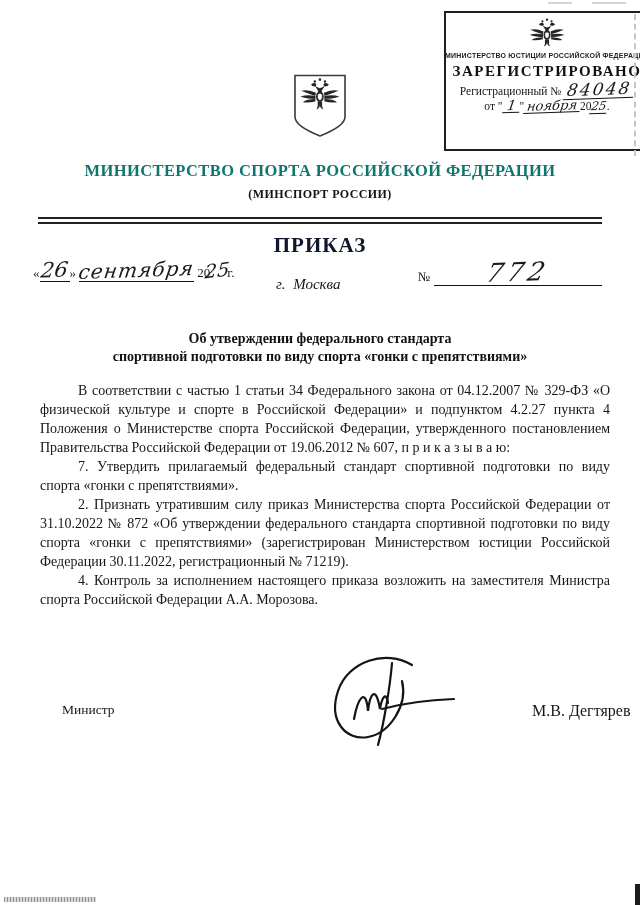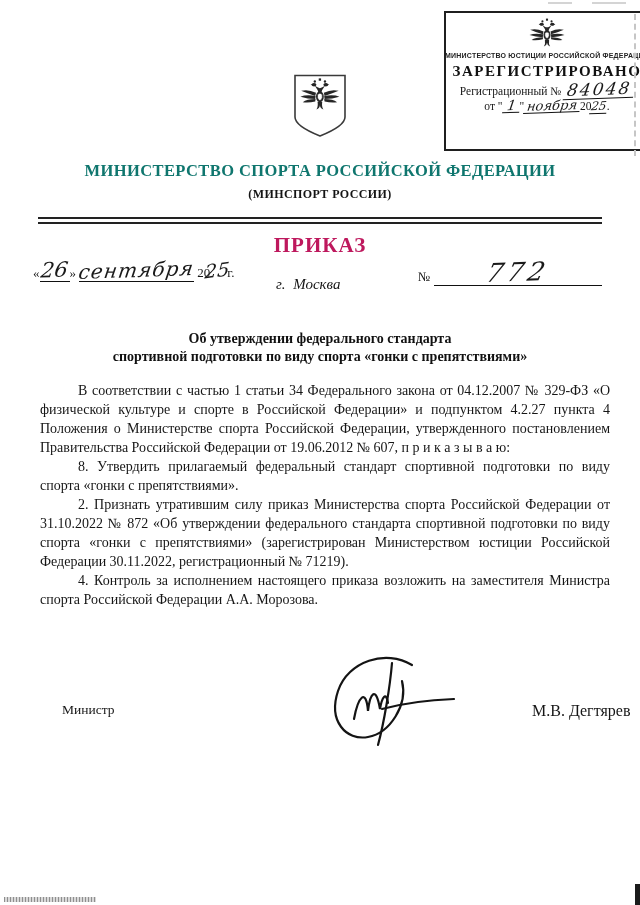--- a/index.html
+++ b/index.html
@@ -47,21 +47,21 @@
   .ministry-short {
     position:absolute; left:0; top:187px; width:640px; text-align:center;
     font-weight:bold; font-size:12px; letter-spacing:0.4px; color:#141414;
   }
   .separator {
     position:absolute; left:38px; top:217px; width:564px; height:3px;
     border-top:2.5px solid #222; border-bottom:2px solid #222;
   }
   .doc-type {
     position:absolute; left:0; top:233px; width:640px; text-align:center;
-    font-weight:bold; font-size:21px; letter-spacing:1px; color:#be185d;
+    font-weight:bold; font-size:21px; letter-spacing:1px; color:#0f172a;
   }
   
   .date-left { position:absolute; left:33px; top:262px; font-size:13px; white-space:nowrap; }
   .slot { display:inline-block; border-bottom:1.4px solid #111; text-align:center; vertical-align:baseline; }
   .slot-day { min-width:30px; }
   .slot-month { min-width:108px; }
   .hw-day { font-size:21px; padding-bottom:1px; }
   .hw-month { font-size:20px; letter-spacing:1px; padding-bottom:1px; }
   .hw-year { font-size:19px; margin-left:-5px; margin-right:-2px; transform:skewX(-12deg) rotate(-8deg); }
   .city { position:absolute; left:276px; top:276px; font-size:15px; word-spacing:4px;font-style:italic; }
@@ -174,21 +174,21 @@
     <span class="slot slot-num"><span class="hw hw-num">772</span></span>
   </div>
 
   <div class="order-title">
     <div>Об утверждении федерального стандарта</div>
     <div>спортивной подготовки по виду спорта «гонки с препятствиями»</div>
   </div>
 
   <div class="body-text">
     <p>В соответствии с частью 1 статьи 34 Федерального закона от 04.12.2007 № 329-ФЗ «О физической культуре и спорте в Российской Федерации» и подпунктом 4.2.27 пункта 4 Положения о Министерстве спорта Российской Федерации, утвержденного постановлением Правительства Российской Федерации от 19.06.2012 № 607, п р и к а з ы в а ю:</p>
-    <p>8. Утвердить прилагаемый федеральный стандарт спортивной подготовки по виду спорта «гонки с препятствиями».</p>
+    <p>7. Утвердить прилагаемый федеральный стандарт спортивной подготовки по виду спорта «гонки с препятствиями».</p>
     <p>2. Признать утратившим силу приказ Министерства спорта Российской Федерации от 31.10.2022 № 872 «Об утверждении федерального стандарта спортивной подготовки по виду спорта «гонки с препятствиями» (зарегистрирован Министерством юстиции Российской Федерации 30.11.2022, регистрационный № 71219).</p>
     <p>4. Контроль за исполнением настоящего приказа возложить на заместителя Министра спорта Российской Федерации А.А. Морозова.</p>
   </div>
 
   <div class="sig-position">Министр</div>
   <svg class="sig-mark" width="150" height="95" viewBox="0 0 150 95" aria-hidden="true">
     <g fill="none" stroke="#141414" stroke-width="2.2" stroke-linecap="round">
       <path d="M96,12 C70,-4 32,8 22,38 C12,68 30,88 52,84 C74,80 92,52 86,28"></path>
       <path d="M38,66 C42,44 50,34 52,58 C54,40 60,32 64,56 C66,44 70,38 72,50"></path>
       <path d="M76,10 C74,34 68,70 62,92"></path>

